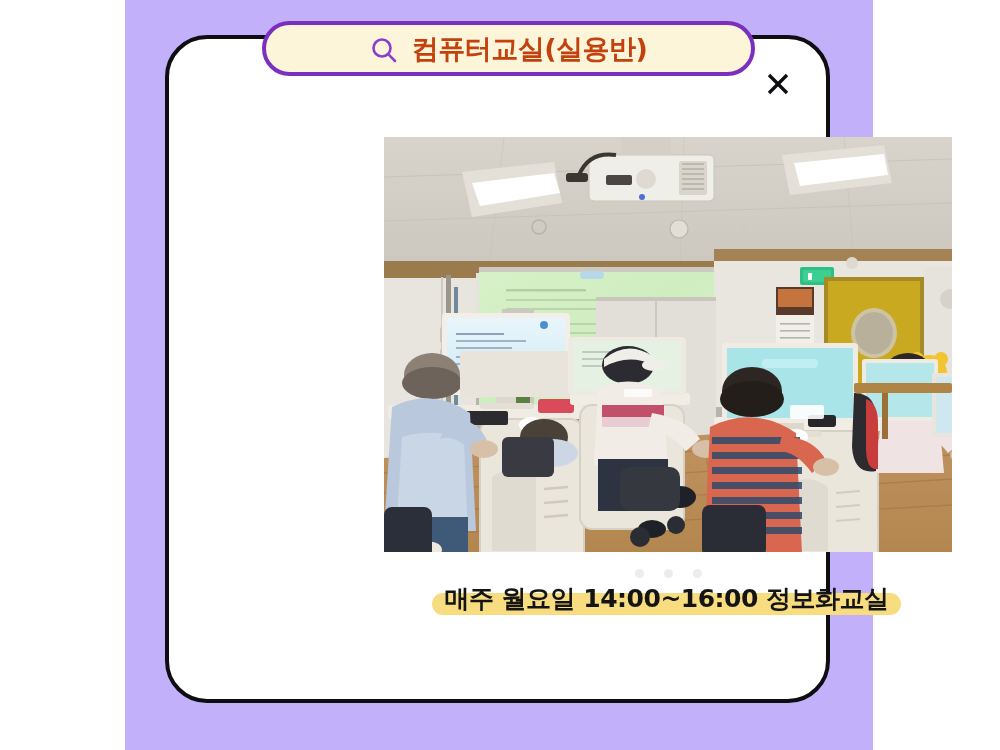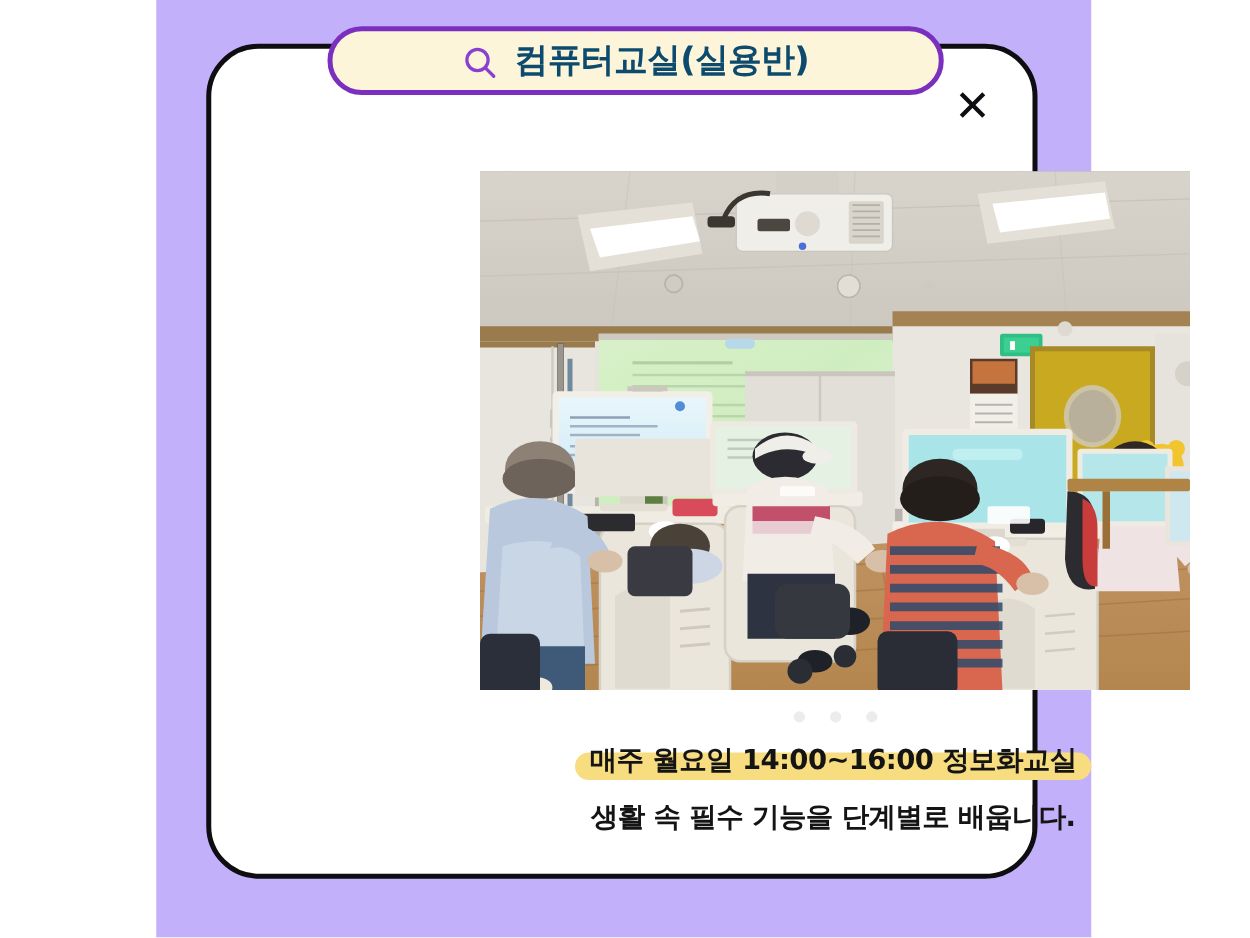--- a/index.html
+++ b/index.html
@@ -30,21 +30,21 @@
     position:absolute; left:262px; top:21px; width:493px; height:55px;
     background:#fcf5da;
     border:4px solid #7b2fbe;
     border-radius:30px;
     display:flex; align-items:center; justify-content:center; gap:14px;
     z-index:5;
   }
   .search-icon { width:28px; height:28px; display:block; flex:0 0 auto; margin-top:2px; }
   .title-text {
     font-family:"DejaVu Sans", sans-serif;
-    font-size:27px; font-weight:700; color:#0c4a6e;
+    font-size:27px; font-weight:700; color:#c2410c;
     letter-spacing:-0.5px; white-space:nowrap; line-height:1;
   }
 
   
   .close-btn {
     position:absolute; left:764px; top:70px; width:28px; height:28px;
     z-index:6; cursor:pointer;
     display:flex; align-items:center; justify-content:center;
   }
   .close-btn svg { display:block; }
@@ -60,22 +60,22 @@
   .dots {
     position:absolute; left:215px; top:530px; width:568px;
     display:flex; align-items:center; justify-content:center; gap:20px;
   }
   .dot { width:9px; height:9px; border-radius:50%; background:#ececec; }
 
   
   .caption { position:absolute; left:185px; top:545px; width:625px; text-align:center; }
   .cap-line {
     font-family:"DejaVu Sans", sans-serif;
-    font-size:22px; font-weight:700; color:#141414;
-    letter-spacing:-0.5px; line-height:1.0;margin-top:12px;
+    font-size:25px; font-weight:700; color:#141414;
+    letter-spacing:-0.5px; line-height:1.0;
   }
   .cap-hl-wrap { margin-bottom:22px; line-height:1; }
   .cap-hl {
     display:inline-block; position:relative;
     padding:2px 12px 2px 12px;
   }
   .cap-hl::before {
     content:""; position:absolute; left:0; right:0; bottom:-2px; height:22px;
     background:#f7dd7f; border-radius:11px; z-index:0;
   }
@@ -375,21 +375,20 @@
       <div class="dot"></div>
       <div class="dot"></div>
     </div>
 
     <div class="caption">
       <div class="cap-line cap-hl-wrap">
         <span class="cap-hl">
           <span>매주 월요일 14:00~16:00 정보화교실</span>
         </span>
       </div>
-      <div class="cap-line">생활 속 필수 기능을 단계별로 배웁니다.</div>
     </div>
 
   </div>
 
   <div class="title-pill">
     <svg class="search-icon" viewBox="0 0 28 28">
       <circle cx="12" cy="12" r="8.5" fill="none" stroke="#8a3fd1" stroke-width="2.6"></circle>
       <line x1="18.2" y1="18.2" x2="25" y2="25" stroke="#8a3fd1" stroke-width="2.6" stroke-linecap="round"></line>
     </svg>
     <span class="title-text">컴퓨터교실(실용반)</span>

